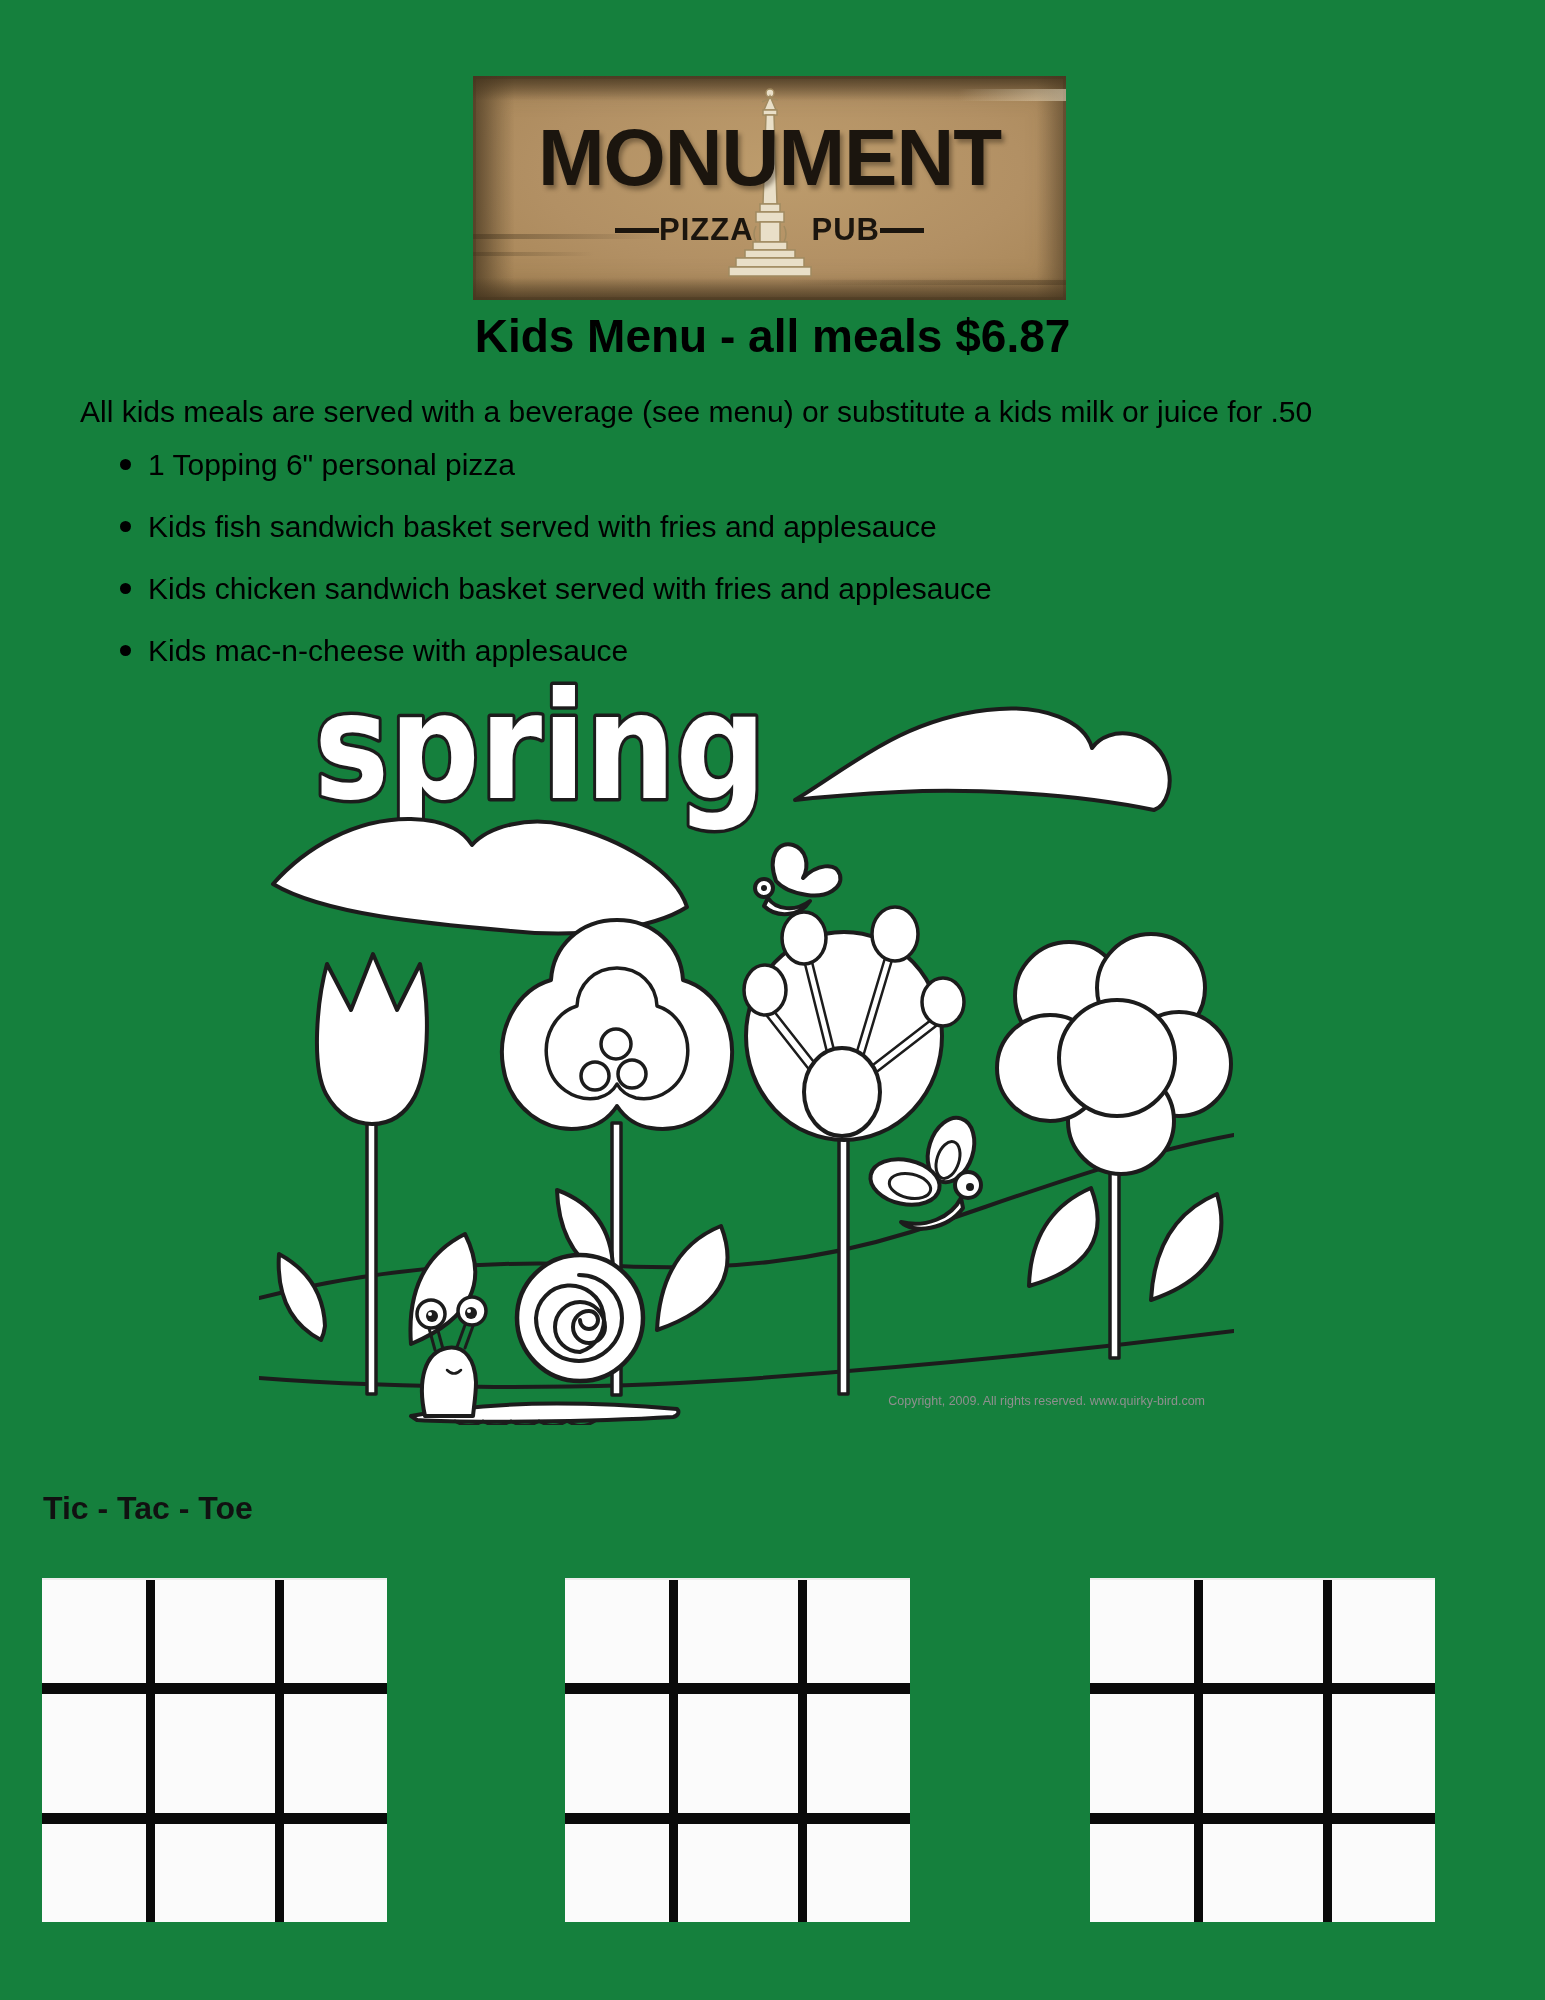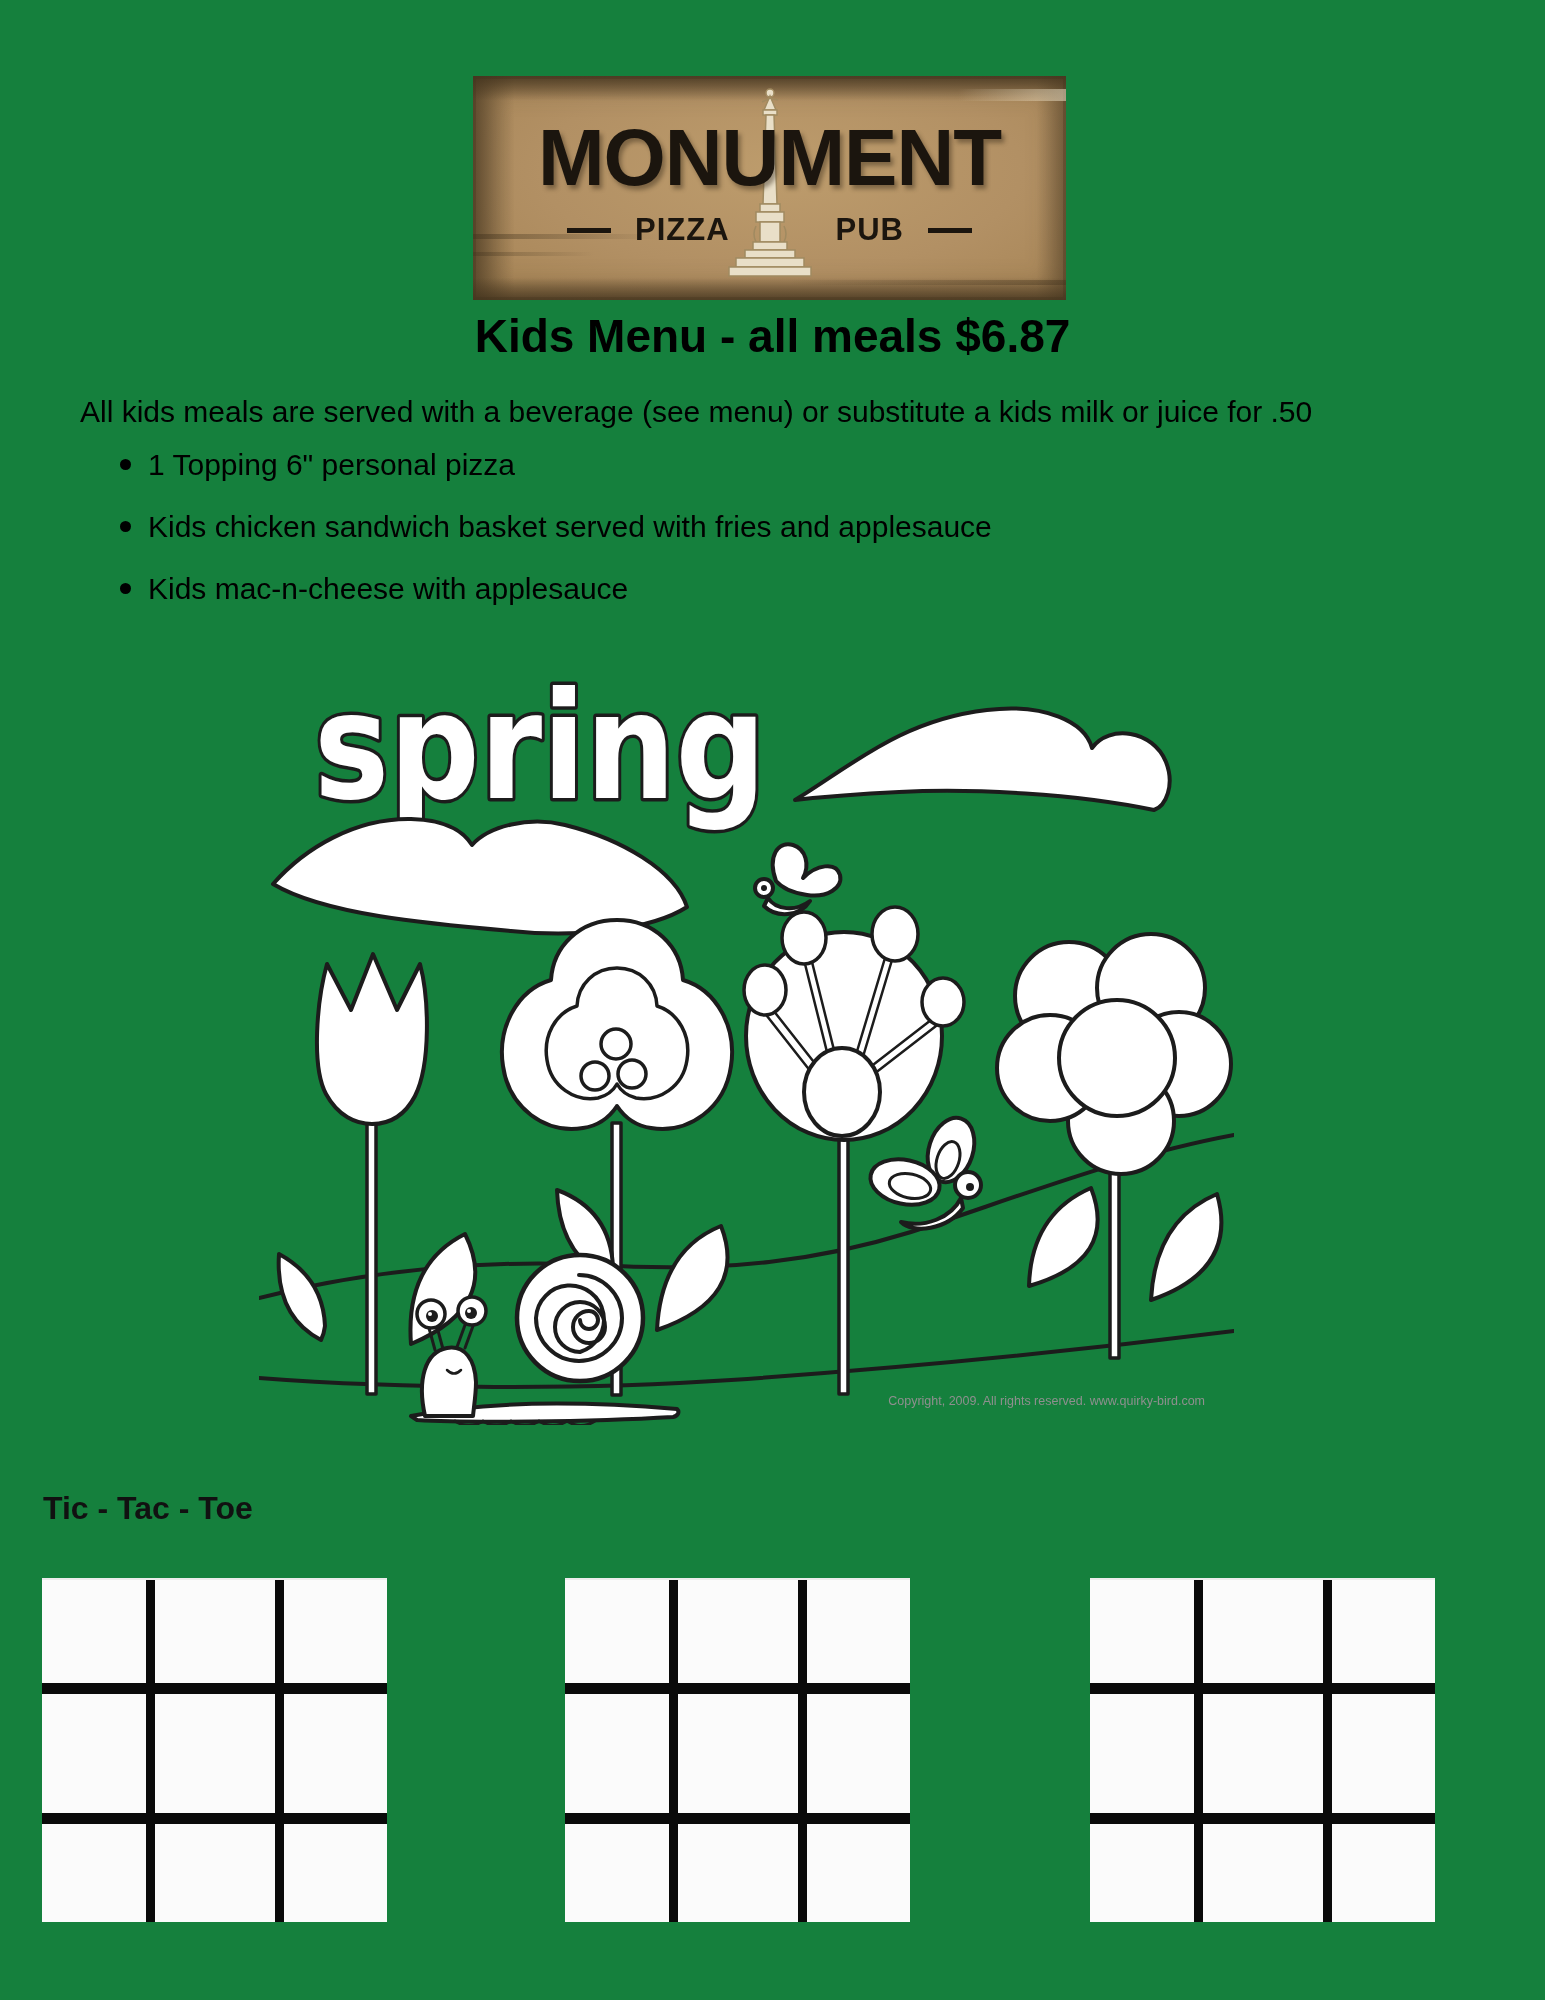--- a/index.html
+++ b/index.html
@@ -20,21 +20,21 @@
   .logo .streaks{position:absolute;inset:0;pointer-events:none;
         background:
           linear-gradient(to right, rgba(64,49,28,.45), transparent 65%) no-repeat 0 72% / 48% 5px,
           linear-gradient(to right, rgba(64,49,28,.35), transparent 60%) no-repeat 0 80% / 34% 4px,
           linear-gradient(to left, rgba(235,224,198,.55), transparent 70%) no-repeat 100% 6% / 26% 12px,
           linear-gradient(to left, rgba(64,49,28,.40), transparent 65%) no-repeat 100% 93% / 72% 5px;}
   .logo-title{position:absolute;top:42px;left:0;right:0;z-index:2;text-align:center;
         font-size:80px;font-weight:bold;letter-spacing:-1px;color:#1b150e;
         text-shadow:3px 4px 4px rgba(58,44,26,.45);line-height:1;}
   .logo-sub{position:absolute;top:136px;left:0;right:0;z-index:2;display:flex;
-        justify-content:center;align-items:center;gap:24px;
+        justify-content:center;align-items:center;
         font-size:31px;font-weight:bold;letter-spacing:1px;color:#1b150e;}
   .logo-dash{width:44px;height:5px;background:#1b150e;}
   .logo-spacer{width:58px;height:1px;}
   .obelisk{position:absolute;left:50%;top:10px;transform:translateX(-50%);z-index:1;}
 
   
   .menu-heading{position:absolute;top:310px;left:0;right:0;text-align:center;
         font-size:46px;font-weight:bold;line-height:1.15;}
   .menu-intro{position:absolute;top:394px;left:80px;font-size:30px;line-height:36px;white-space:nowrap;}
   .menu-list{position:absolute;top:448px;left:118px;margin:0;padding:0;list-style:none;font-size:30px;}
@@ -87,20 +87,21 @@
       <span class="logo-spacer"></span>
       <span>PUB</span>
       <span class="logo-dash"></span>
     </div>
   </div>
 
   <div class="menu-heading">Kids Menu - all meals $6.87</div>
   <div class="menu-intro">All kids meals are served with a beverage (see menu) or substitute a kids milk or juice for .50</div>
   <ul class="menu-list">
     <li><span class="dot"></span><span>1 Topping 6" personal pizza</span></li>
+    <li><span class="dot"></span><span>Kids fish sandwich basket  served with fries and applesauce</span></li>
     <li><span class="dot"></span><span>Kids chicken sandwich basket  served with fries and applesauce</span></li>
     <li><span class="dot"></span><span>Kids mac-n-cheese with applesauce</span></li>
   </ul>
 
   <div class="spring-art">
     <svg width="975" height="757" viewBox="0 0 975 757">
       <g fill="none" stroke="#1c1c1c" stroke-width="4" stroke-linecap="round" stroke-linejoin="round">
 
         <text x="55" y="130" font-family="DejaVu Sans, sans-serif" font-weight="bold" font-size="148" fill="#ffffff" stroke="#1c1c1c" stroke-width="7" style="paint-order:stroke" textLength="452" lengthAdjust="spacingAndGlyphs">spring</text>
 

